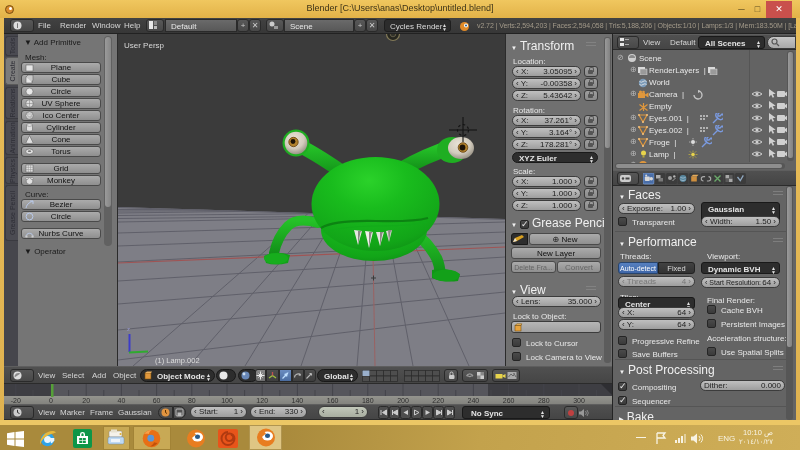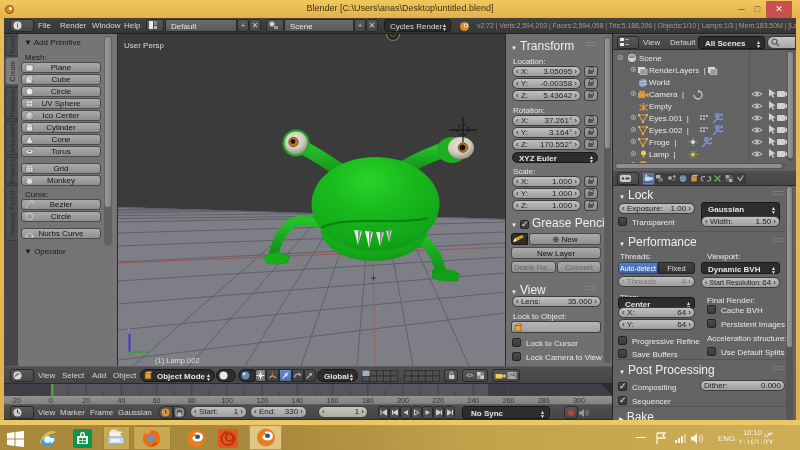--- a/index.html
+++ b/index.html
@@ -340,21 +340,21 @@
   <div class="nf" style="top:81px">
       <span>‹ X:</span>
       <span>37.261° ›</span>
     </div>
   <div class="nf" style="top:93px">
       <span>‹ Y:</span>
       <span>3.164° ›</span>
     </div>
   <div class="nf" style="top:105px">
       <span>‹ Z:</span>
-      <span>170.552° ›</span>
+      <span>178.281° ›</span>
     </div>
   <div class="lockb" style="top:81px"></div>
     <div class="lockb" style="top:93px"></div>
     <div class="lockb" style="top:105px"></div>
   <div class="pilldark" style="left:6px;top:118px;width:86px;height:11px;padding:1px 0 0 6px;border-radius:6px">XYZ Euler<span style="position:absolute;right:3px;top:2px;font-size:5px;line-height:4px">▲<br>▼</span></div>
   <div class="label" style="left:7px;top:133px">Scale:</div>
   <div class="nf" style="top:142px">
       <span>‹ X:</span>
       <span>1.000 ›</span>
     </div>
@@ -650,21 +650,21 @@
           <rect x="2" y="5.5" width="3.5" height="3.5" fill="#5a5a5a"></rect>
         </g>
       <g transform="translate(92,0)">
           <rect x="0" y="0" width="11" height="11" rx="1.5" fill="#3c3c3c"></rect>
           <path d="M2.5 4 l2.8 3.6 l3 -5.2" stroke="#90a8c0" stroke-width="1.3" fill="none"></path>
         </g>
     </g>
   </svg>
 </div>
 <div class="abs" id="props">
-  <div class="phdr" style="left:6px;top:2px">Lock</div>
+  <div class="phdr" style="left:6px;top:2px">Faces</div>
     <div class="grip" style="left:160px;top:5px"></div>
   <div class="nf" style="left:5px;top:17px;width:77px;border-radius:7px">
       <span>‹ Exposure:</span>
       <span>1.00 ›</span>
     </div>
   <div class="pilldark" style="left:88px;top:16px;width:79px;height:16px;padding:2px 0 18px 6px;border-radius:3px">Gaussian<span style="position:absolute;right:3px;top:2.5px;font-size:5px;line-height:4px">▲<br>▼</span></div>
   <div class="chk" style="left:5px;top:31px"></div>
   <div class="label" style="left:19px;top:32px">Transparent</div>
   <div class="nf" style="left:88px;top:30px;width:79px;border-radius:7px">
       <span>‹ Width:</span>
@@ -698,21 +698,21 @@
   <div class="chk" style="left:94px;top:133px"></div>
   <div class="label" style="left:108px;top:134px">Persistent Images</div>
   <div class="nf" style="left:5px;top:133px;width:77px;border-radius:7px">
       <span>‹ Y:</span>
       <span>64 ›</span>
     </div>
   <div class="label" style="left:94px;top:148px">Acceleration structure:</div>
   <div class="chk" style="left:5px;top:150px"></div>
   <div class="label" style="left:19px;top:151px">Progressive Refine</div>
   <div class="chk" style="left:94px;top:161px"></div>
-  <div class="label" style="left:108px;top:162px">Use Default Splits</div>
+  <div class="label" style="left:108px;top:162px">Use Spatial Splits</div>
   <div class="chk" style="left:5px;top:163px"></div>
   <div class="label" style="left:19px;top:164px">Save Buffers</div>
   <div class="abs" style="left:2px;top:173px;width:178px;height:1px;background:#555"></div>
   <div class="phdr" style="left:6px;top:177px">Post Processing</div>
     <div class="grip" style="left:160px;top:180px"></div>
   <div class="chk on" style="left:5px;top:196px"></div>
   <div class="label" style="left:19px;top:197px">Compositing</div>
   <div class="nf" style="left:87px;top:194px;width:85px;border-radius:7px">
       <span>Dither:</span>
       <span>0.000</span>

